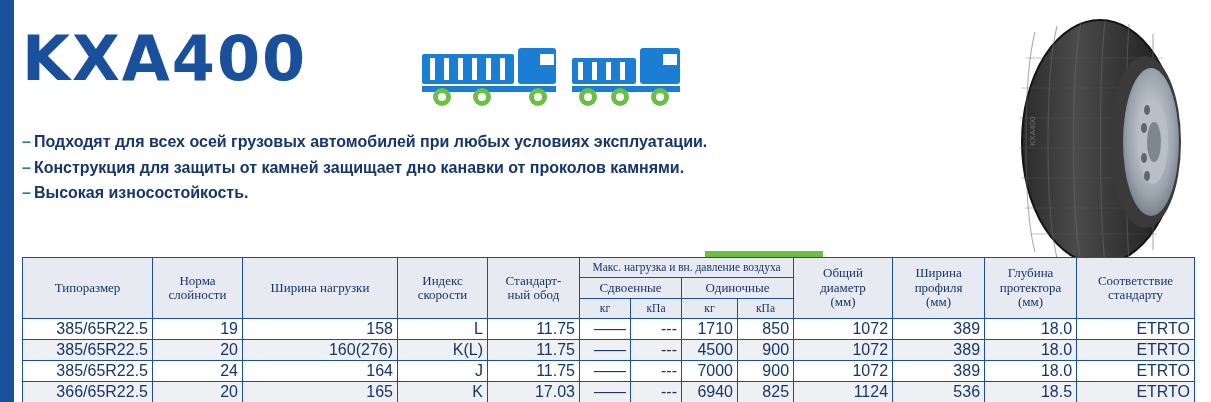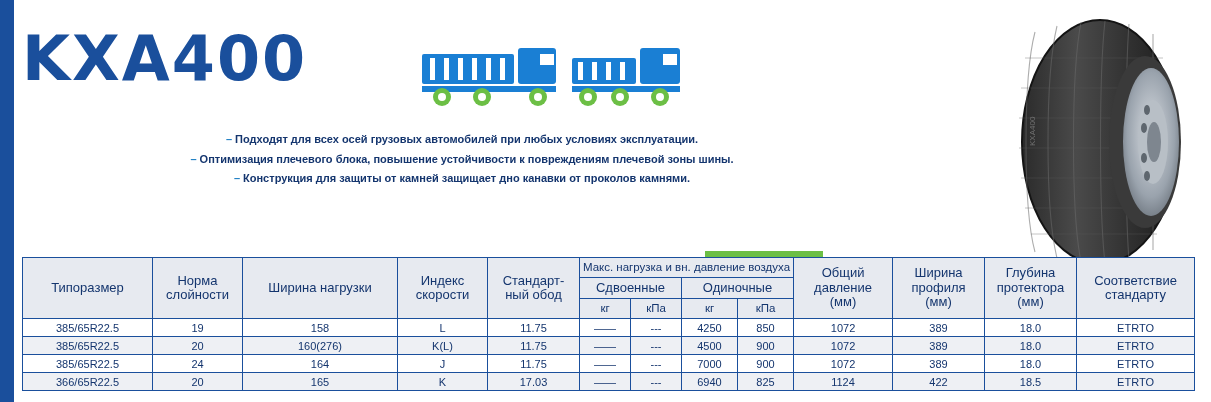--- a/index.html
+++ b/index.html
@@ -34,26 +34,25 @@
     position: absolute;
     left: 420px; top: 42px;
     width: 290px; height: 70px;
   }
   .bullets {
     position: absolute;
     left: 22px; top: 133px;
     width: 880px;
   }
   .bullet {
-    font-size: 11px;
+    font-size: 16px;
     font-weight: bold;
     color: #14356e;
     margin-bottom: 7.5px;
     white-space: nowrap;
-    text-align: center;
   }
   .bullet .dash {
     color: #1e7fc4;
     font-weight: bold;
     margin-right: 3px;
   }
   .tire {
     position: absolute;
     right: 6px;
     top: 18px;
@@ -75,29 +74,31 @@
     border: 1px solid #1a4f9c;
     text-align: center;
     color: #14356e;
   }
   table.spec thead th {
     background: #e7eaf0;
     font-size: 13px;
     font-weight: normal;
     line-height: 1.12;
     padding: 3px 2px;
+    font-family: Liberation Serif, serif;
   }
   table.spec thead th.small {
     font-size: 11.5px;
   }
   table.spec tbody td {
-    font-size: 11px;
-    padding: 1px 14px;
+    font-size: 16px;
+    padding: 1px 4px;
     background: #ffffff;
     height: 15px;
+    text-align: right;
   }
   table.spec tbody tr:nth-child(even) td {
     background: #eef0f4;
   }
   .greenbar {
     position: absolute;
     left: 705px;
     top: 251px;
     width: 118px;
     height: 7px;
@@ -153,22 +154,22 @@
       <circle cx="200" cy="55" r="9" fill="#6cbf45"></circle>
         <circle cx="200" cy="55" r="4" fill="#ffffff"></circle>
       <circle cx="240" cy="55" r="9" fill="#6cbf45"></circle>
         <circle cx="240" cy="55" r="4" fill="#ffffff"></circle>
     </g>
   </svg>
 </div>
 
 <div class="bullets">
   <div class="bullet"><span class="dash">–</span><span>Подходят для всех осей грузовых автомобилей при любых условиях эксплуатации.</span></div>
-  <div class="bullet"><span class="dash">–</span><span>Оптимизация плечевого блока, повышение устойчивости к повреждениям плечевой зоны шины.</span></div>
   <div class="bullet"><span class="dash">–</span><span>Конструкция для защиты от камней защищает дно канавки от проколов камнями.</span></div>
+  <div class="bullet"><span class="dash">–</span><span>Высокая износостойкость.</span></div>
 </div>
 
 <div class="tire">
   <svg width="210" height="248" viewBox="0 0 210 248" xmlns="http://www.w3.org/2000/svg">
     <defs>
       <radialGradient id="rimg" cx="50%" cy="45%" r="60%">
         <stop offset="0%" stop-color="#d9dde2"></stop>
         <stop offset="70%" stop-color="#9aa3ad"></stop>
         <stop offset="100%" stop-color="#6d757e"></stop>
       </radialGradient>
@@ -236,21 +237,21 @@
         <th rowspan="3">Типоразмер</th>
         <th rowspan="3"><span style="white-space:pre-line">Норма
 слойности</span></th>
         <th rowspan="3">Ширина нагрузки</th>
         <th rowspan="3"><span style="white-space:pre-line">Индекс
 скорости</span></th>
         <th rowspan="3"><span style="white-space:pre-line">Стандарт-
 ный обод</span></th>
         <th colspan="4" class="small">Макс. нагрузка и вн. давление воздуха</th>
         <th rowspan="3"><span style="white-space:pre-line">Общий
-давление
+диаметр
 (мм)</span></th>
         <th rowspan="3"><span style="white-space:pre-line">Ширина
 профиля
 (мм)</span></th>
         <th rowspan="3"><span style="white-space:pre-line">Глубина
 протектора
 (мм)</span></th>
         <th rowspan="3"><span style="white-space:pre-line">Соответствие
 стандарту</span></th>
       </tr>
@@ -267,21 +268,21 @@
     </thead>
     <tbody>
       <tr>
         <td>385/65R22.5</td>
         <td>19</td>
         <td>158</td>
         <td>L</td>
         <td>11.75</td>
         <td>——</td>
         <td>---</td>
-        <td>4250</td>
+        <td>1710</td>
         <td>850</td>
         <td>1072</td>
         <td>389</td>
         <td>18.0</td>
         <td>ETRTO</td>
       </tr>
       <tr>
         <td>385/65R22.5</td>
         <td>20</td>
         <td>160(276)</td>
@@ -315,19 +316,19 @@
         <td>366/65R22.5</td>
         <td>20</td>
         <td>165</td>
         <td>K</td>
         <td>17.03</td>
         <td>——</td>
         <td>---</td>
         <td>6940</td>
         <td>825</td>
         <td>1124</td>
-        <td>422</td>
+        <td>536</td>
         <td>18.5</td>
         <td>ETRTO</td>
       </tr>
     </tbody>
   </table>
 </div>
 
 </body></html>

